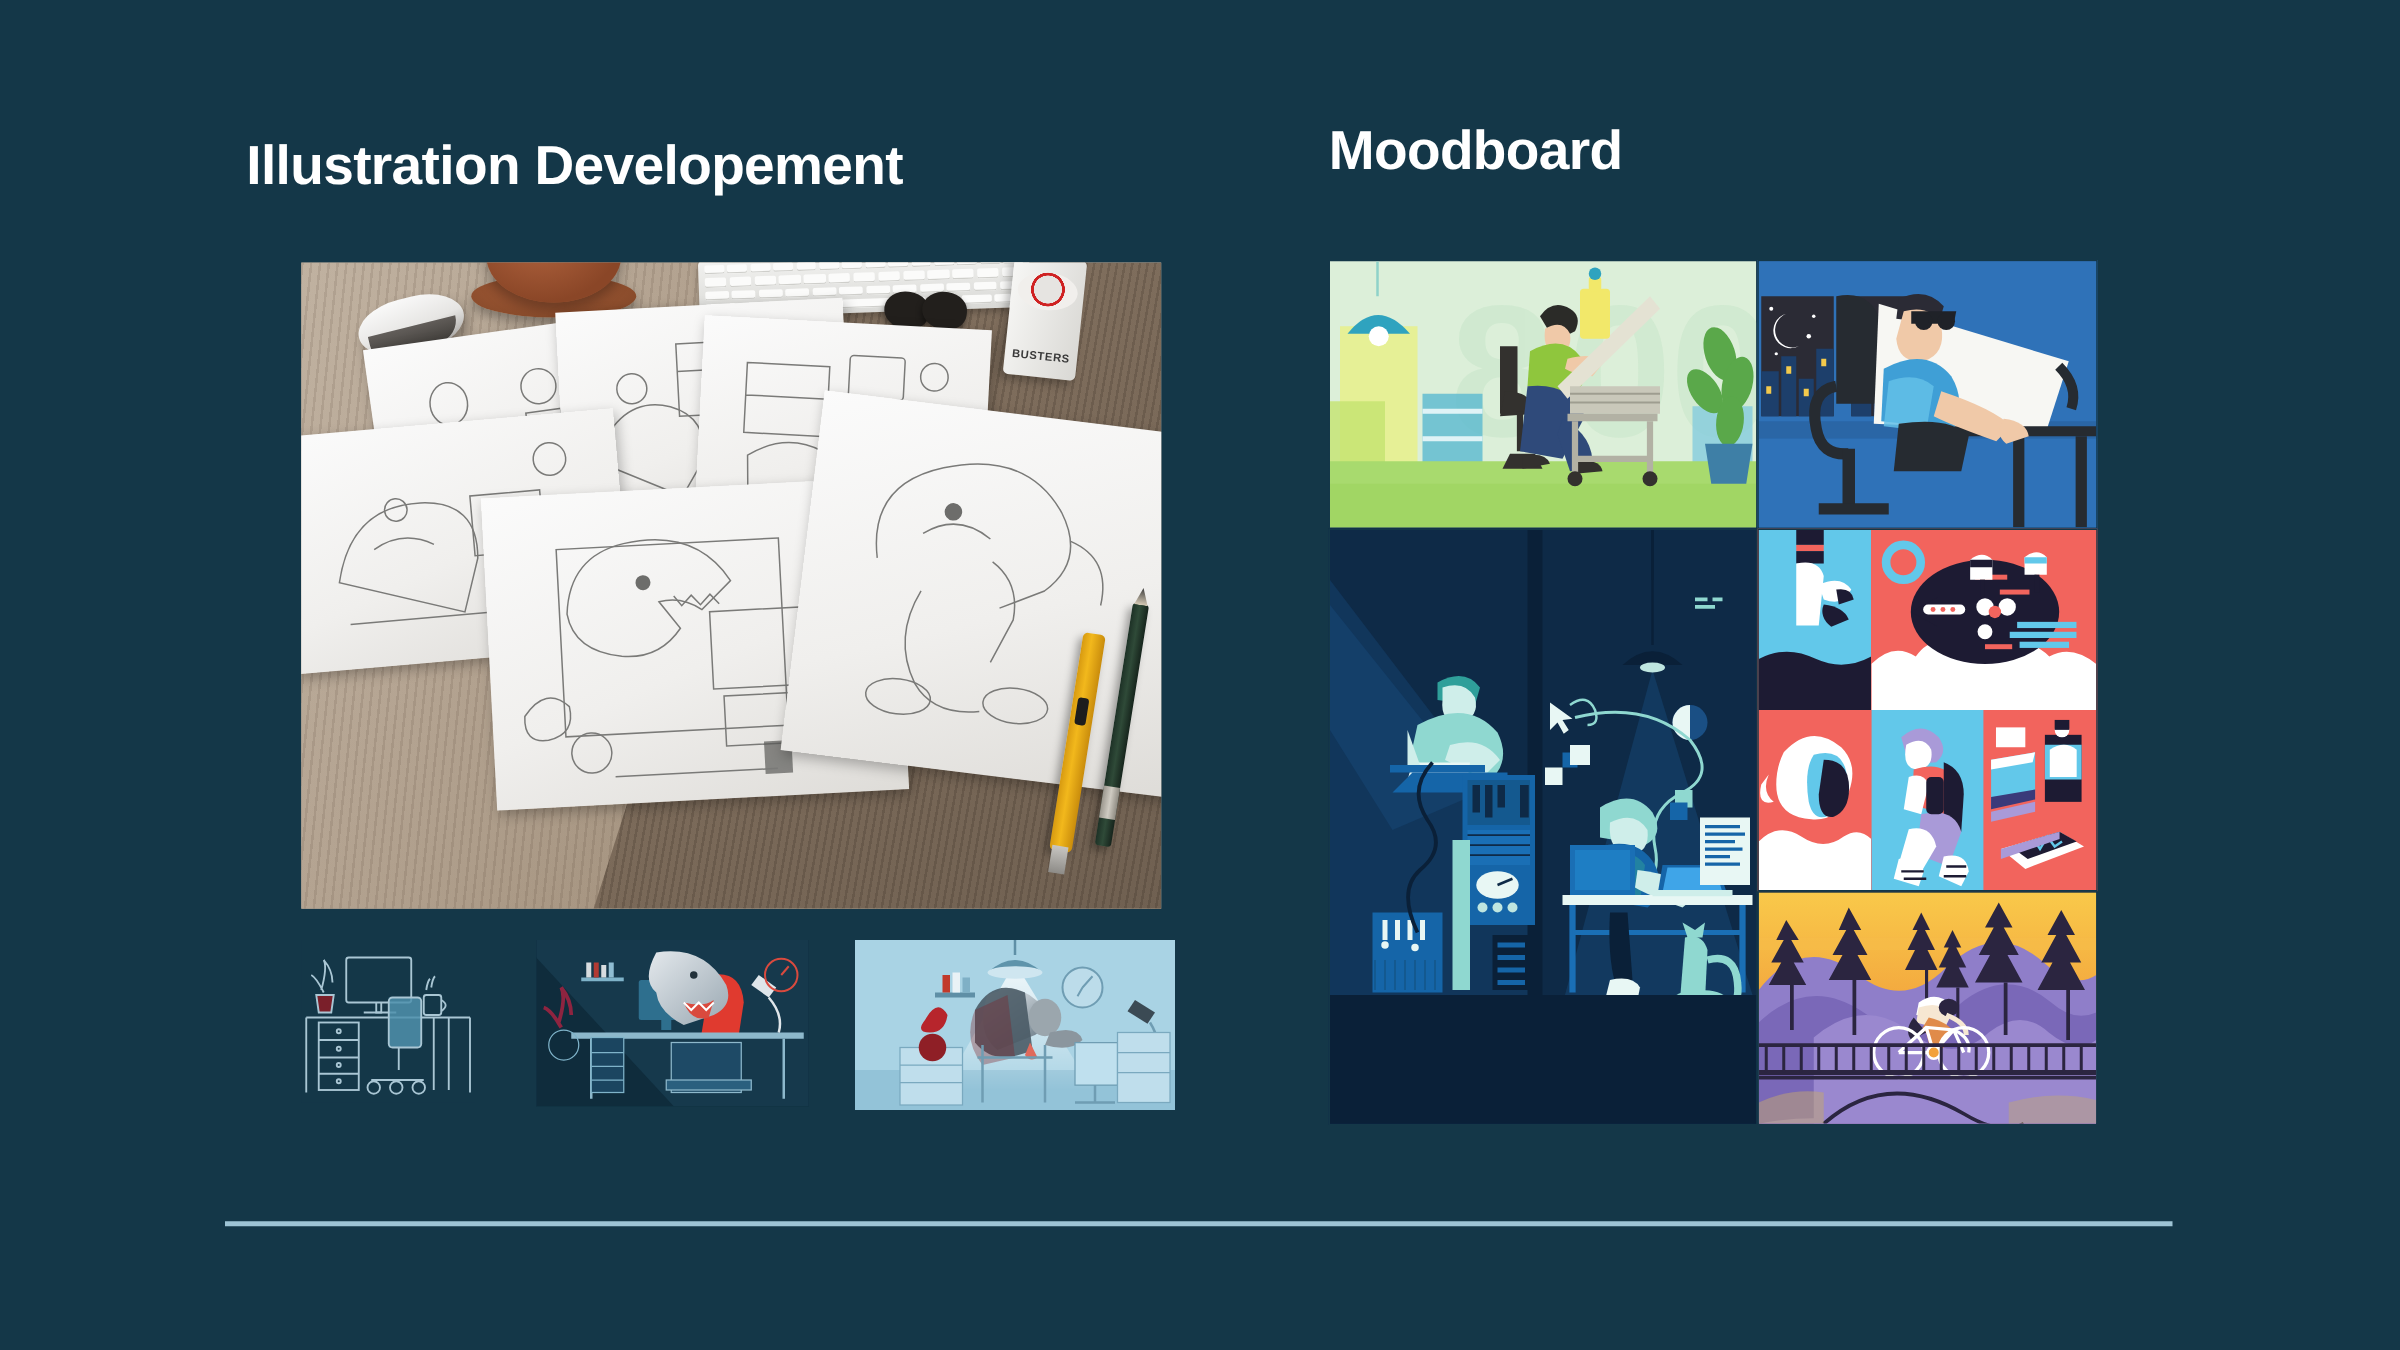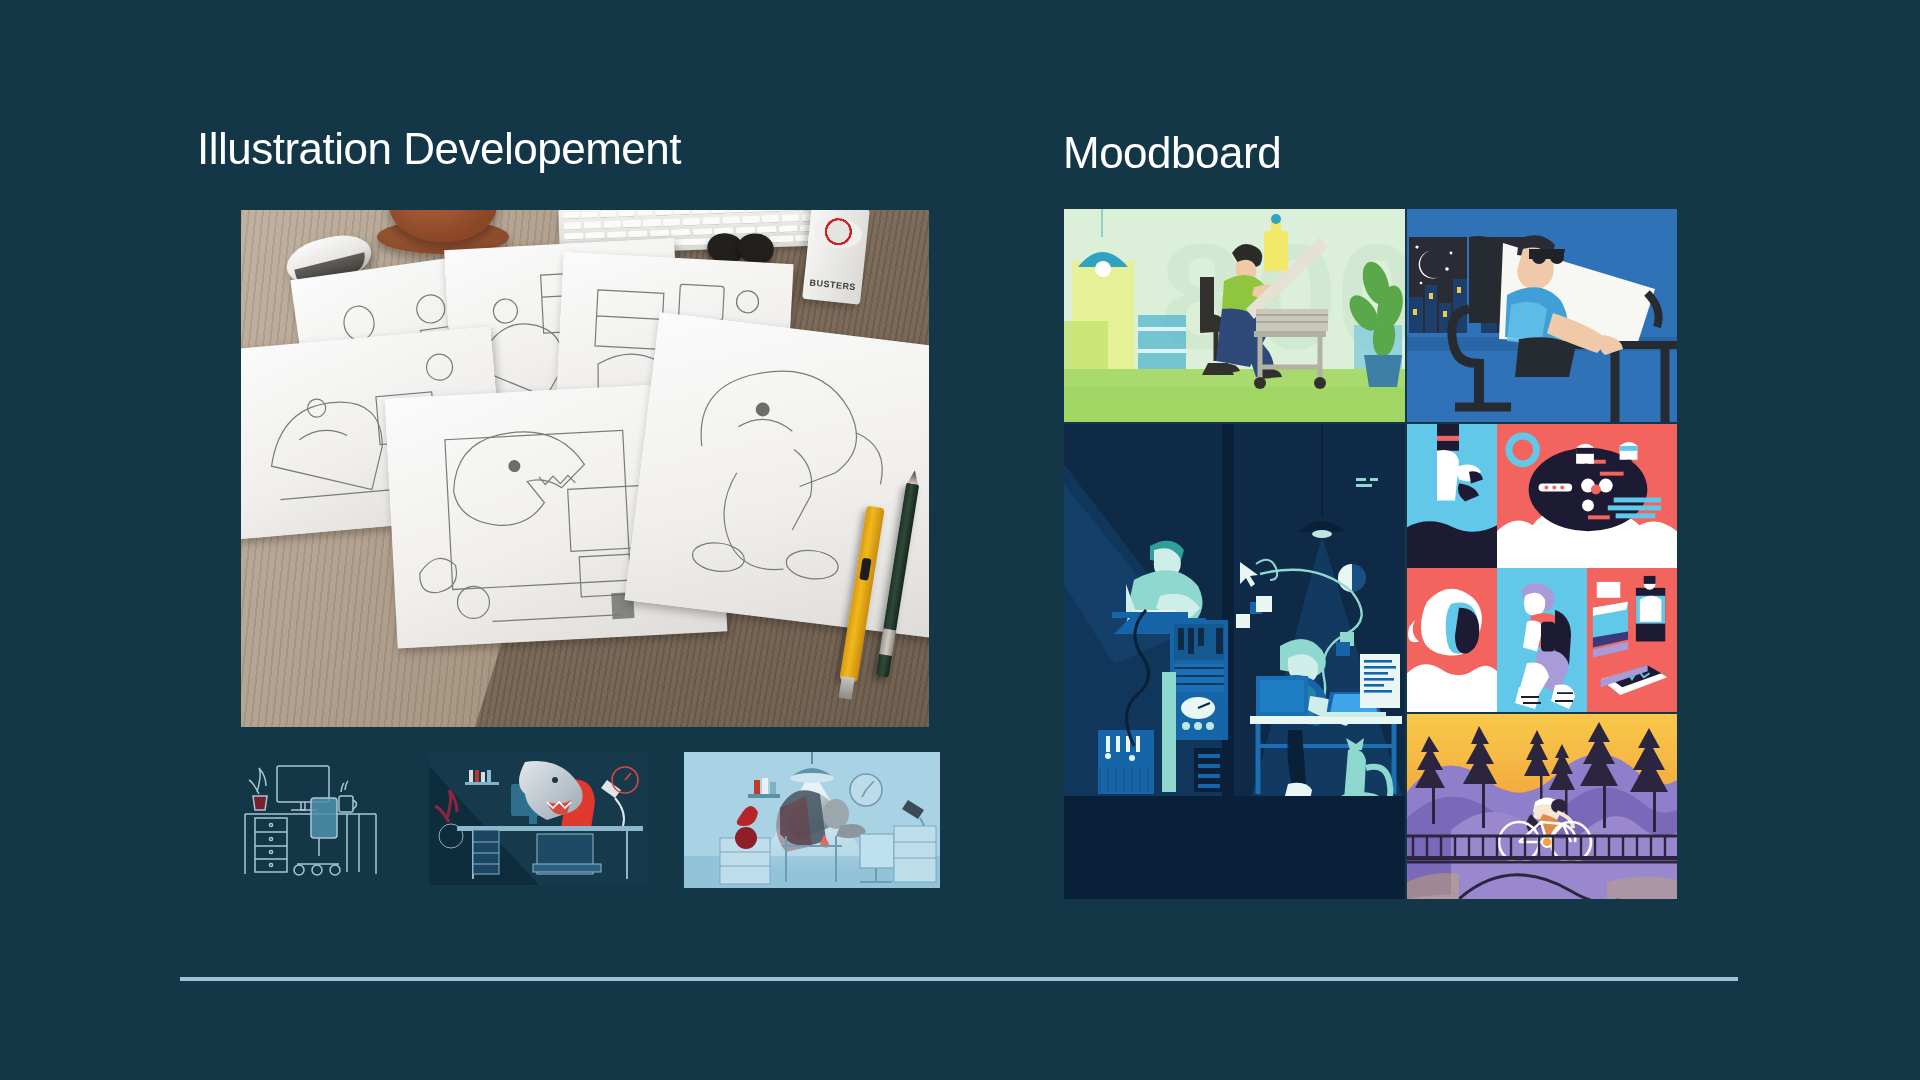--- a/index.html
+++ b/index.html
@@ -8,28 +8,27 @@
     width:1920px; height:1080px; overflow:hidden;
     background:#143748;
     font-family:"Liberation Sans", sans-serif;
   }
   .page{ position:relative; width:1920px; height:1080px; background:#143748; }
 
   
   .heading{
     position:absolute;
     color:#ffffff;
-    font-weight:normal;
+    font-weight:bold;
     font-size:44px;
     letter-spacing:-0.5px;
     white-space:nowrap;
-    margin-top:16px;
   }
   #h-illustration{ left:197px; top:108px; }
-  #h-moodboard{ left:1063px; top:112px;text-align:right; }
+  #h-moodboard{ left:1063px; top:96px;text-align:right; }
 
   .photo-frame{
     position:absolute; left:241px; top:210px;
     width:688px; height:517px;
     overflow:hidden;
     background:#b4a796;
   }
   .photo-inner{ position:absolute; inset:0; }
 
   

